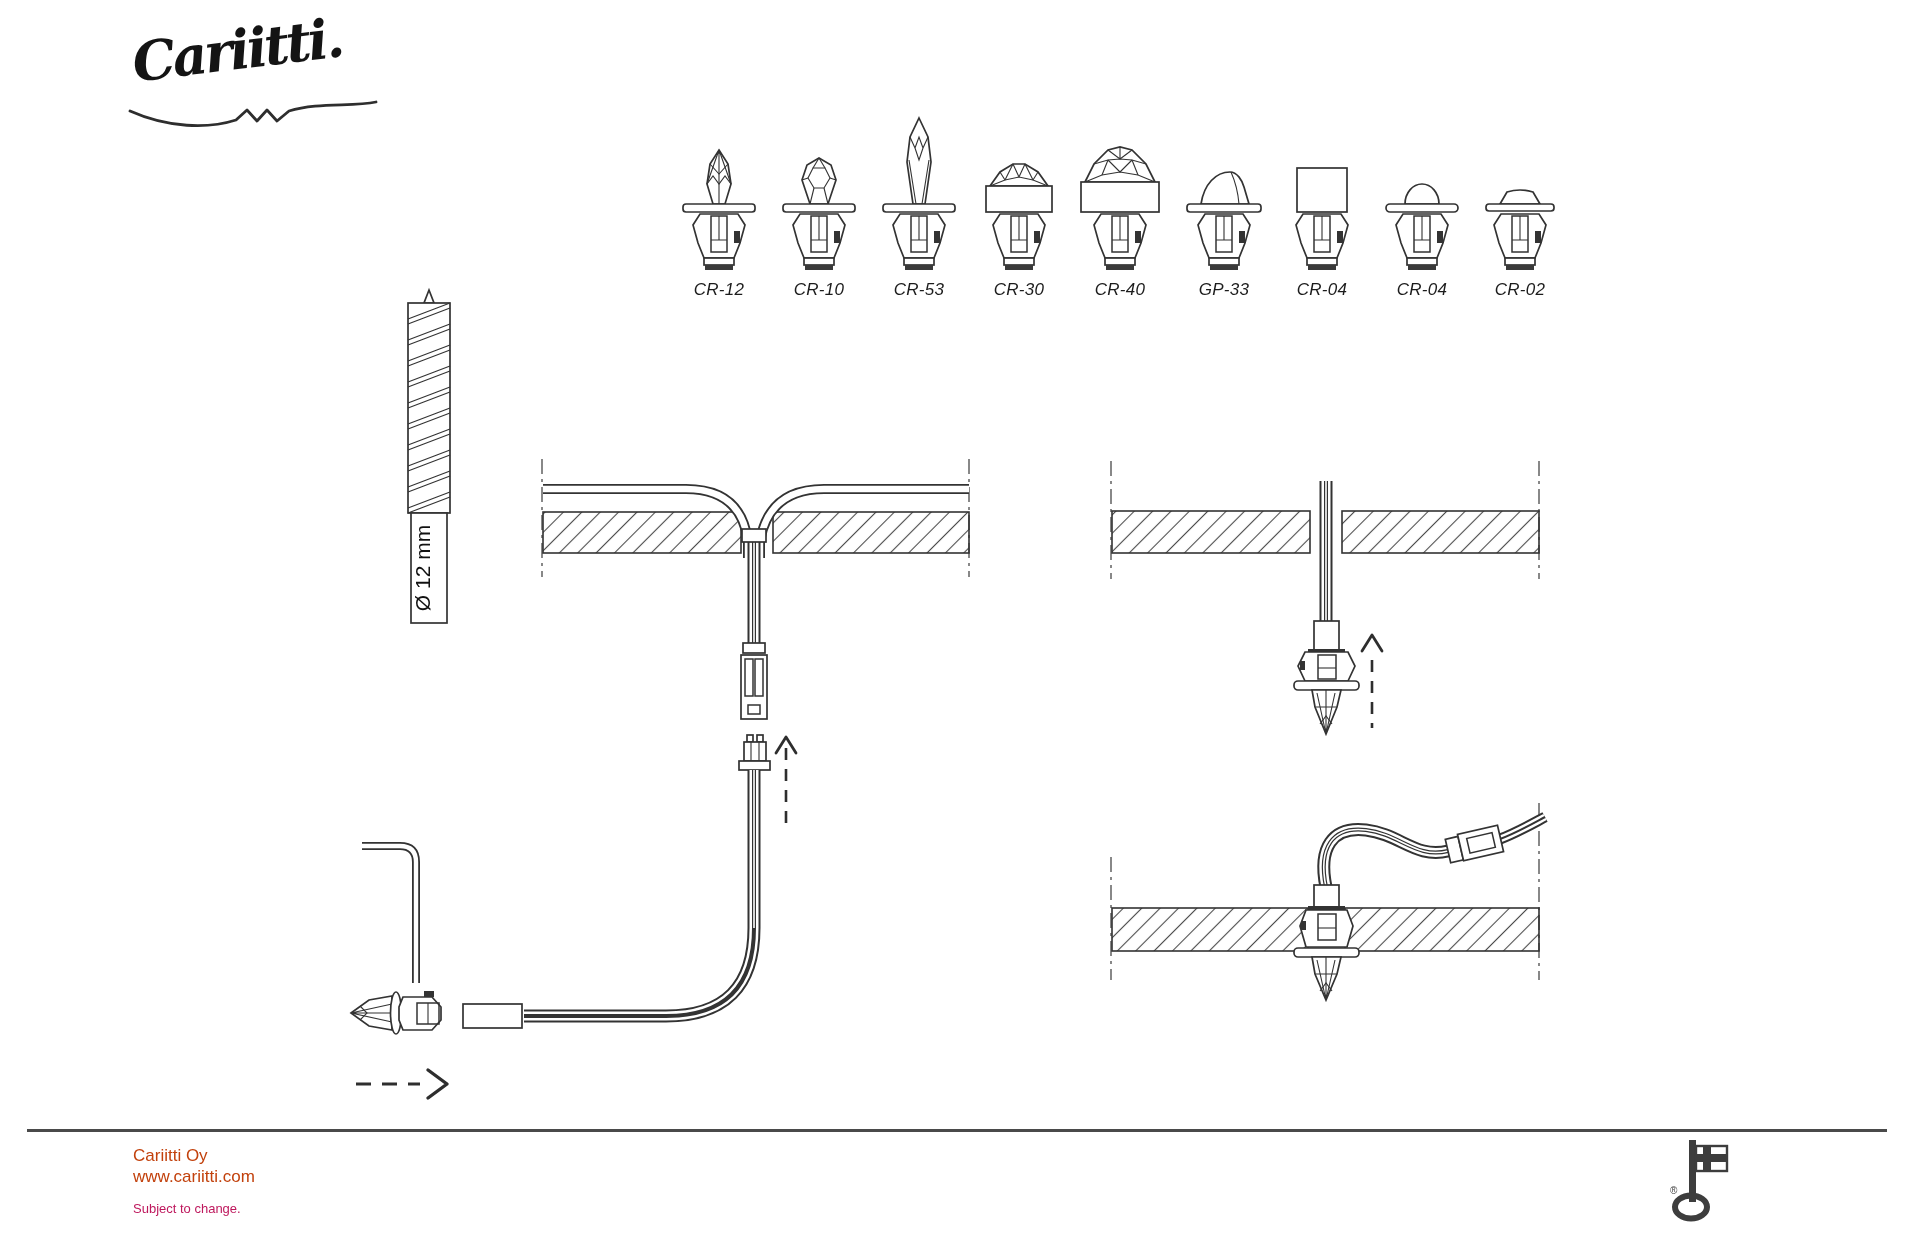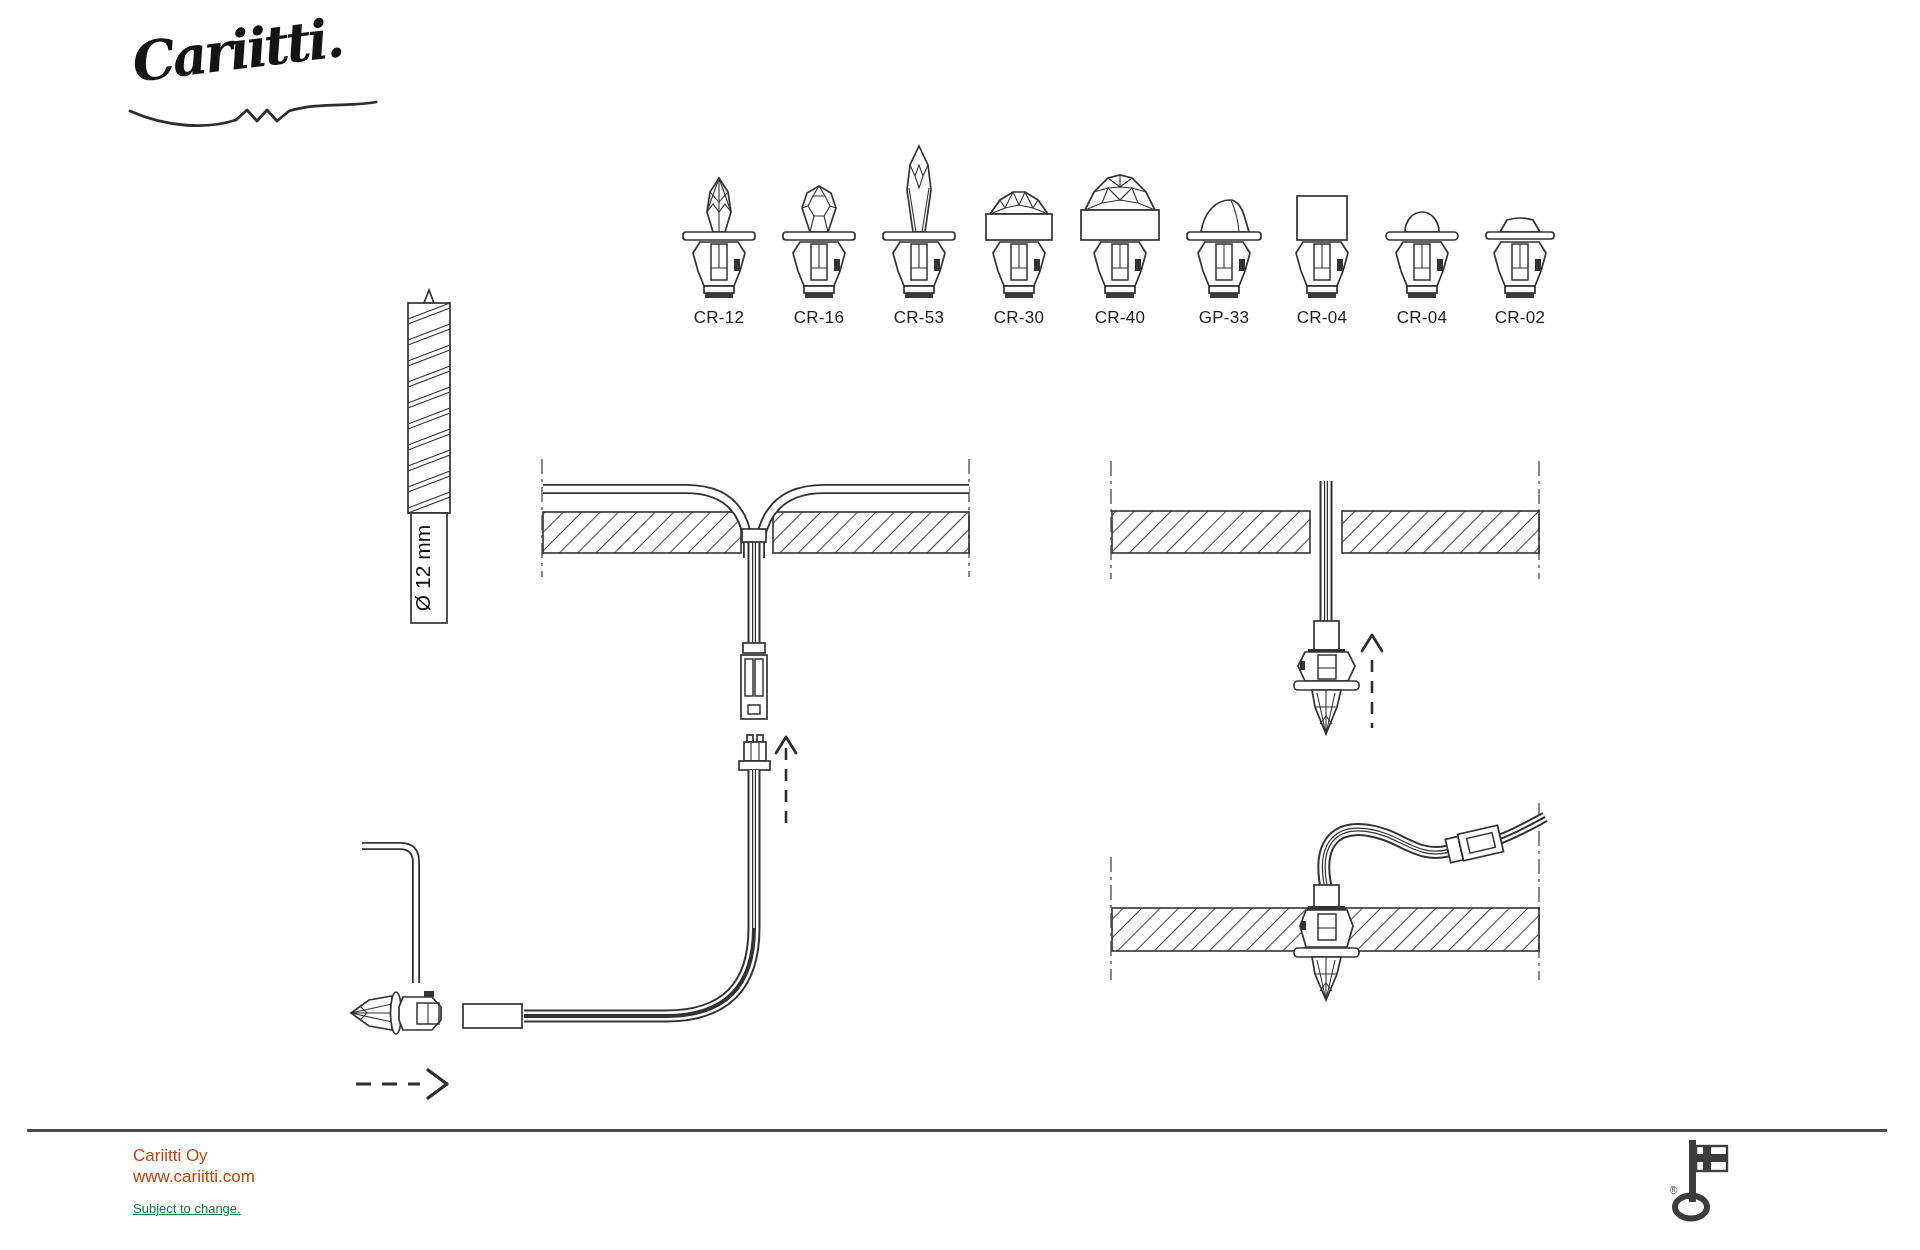--- a/index.html
+++ b/index.html
@@ -30,28 +30,28 @@
   .ah {fill:none;stroke:#2e2e2e;stroke-width:2.8;stroke-linecap:round;stroke-linejoin:round;}
   .ah2{fill:none;stroke:#2e2e2e;stroke-width:3.4;stroke-linecap:round;stroke-linejoin:round;}
 
   
   .logo-wrap{left:110px;top:8px;width:300px;height:125px;}
   .logo-text{position:absolute;left:22px;top:10px;font-family:"DejaVu Serif",serif;
              font-style:italic;font-weight:700;font-size:54px;letter-spacing:-3px;
              color:#141414;transform:rotate(-7deg);white-space:nowrap;}
 
   
-  .prod-col{position:absolute;width:100px;top:132px;text-align:center;}
+  .prod-col{position:absolute;width:100px;top:104px;text-align:center;font-style:italic;}
   .prod-col svg{display:block;width:100px;height:170px;}
   .prod-label{margin-top:6px;font-size:17px;color:#1c1c1c;letter-spacing:.3px;}
 
   
   .footer-rule{left:27px;top:1129px;width:1860px;height:3px;background:#4a4a4a;}
   .f-co {left:133px;top:1145px;font-size:17px;line-height:21px;color:#c2410c;}
-  .f-note{left:133px;top:1201px;font-size:13px;color:#15803d;text-decoration:underline;}
+  .f-note{left:133px;top:1201px;font-size:13px;color:#be185d;}
 </style>
 </head>
 <body>
 
 <svg style="position:absolute;width:0;height:0" aria-hidden="true">
   <defs>
     <pattern id="hatch" patternUnits="userSpaceOnUse" width="13" height="13" patternTransform="rotate(45)">
       <line x1="6.5" y1="0" x2="6.5" y2="13" stroke="#4a4a4a" stroke-width="1.1"></line>
     </pattern>
     <g id="holder">
@@ -84,21 +84,21 @@
 </div>
 
 <div class="abs prod-col" style="left:769px">
   <svg viewBox="0 0 100 170">
     <path class="o" d="M50,54 L62,61 L67,76 L59,100 L41,100 L33,76 L38,61 Z"></path>
     <polygon class="t" points="44,64 56,64 61,74 55,84 45,84 39,74"></polygon>
     <path class="t" d="M50,54 L44,64 M50,54 L56,64 M33,76 L39,74 M67,76 L61,74 M41,100 L45,84 M59,100 L55,84"></path>
     <rect class="o" x="14" y="100" width="72" height="8" rx="3"></rect>
     <use href="#holder" x="22" y="108"></use>
   </svg>
-  <div class="prod-label">CR-16</div>
+  <div class="prod-label">CR-10</div>
 </div>
 
 <div class="abs prod-col" style="left:869px">
   <svg viewBox="0 0 100 170">
     <path class="o" d="M50,14 L59,33 L62,58 L56,100 L44,100 L38,58 L41,33 Z"></path>
     <path class="t" d="M41,33 L46,44 L50,33 L54,44 L59,33 M46,44 L50,56 L54,44"></path>
     <path class="t" d="M40,56 L47,100 M60,56 L53,100"></path>
     <rect class="o" x="14" y="100" width="72" height="8" rx="3"></rect>
     <use href="#holder" x="22" y="108"></use>
   </svg>

